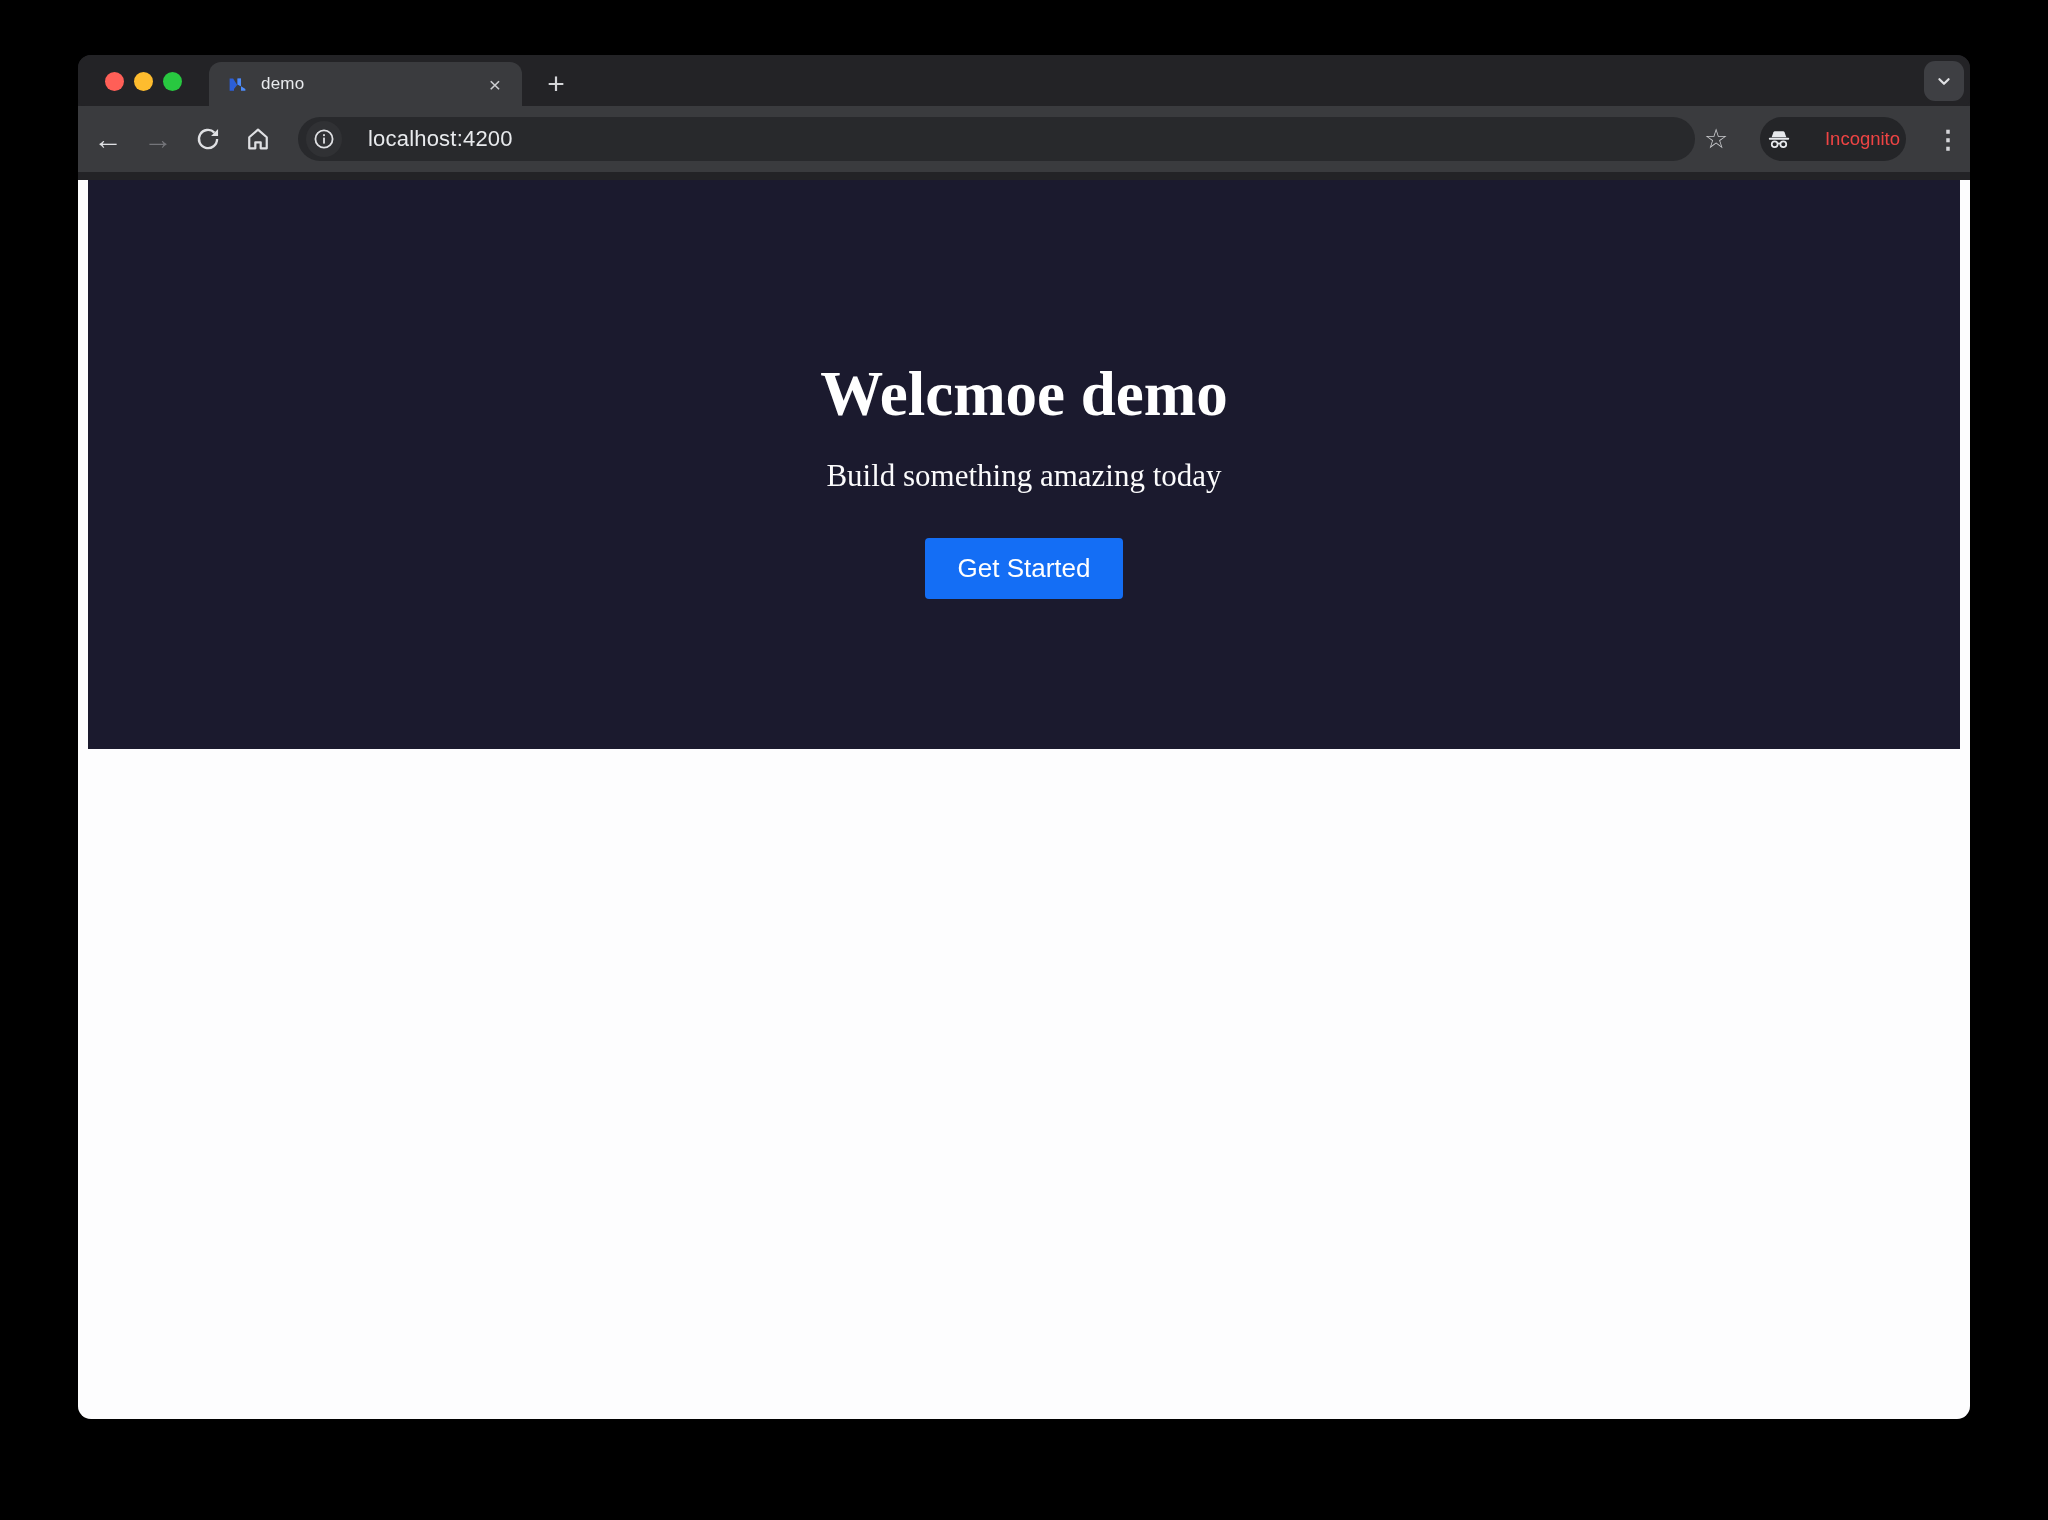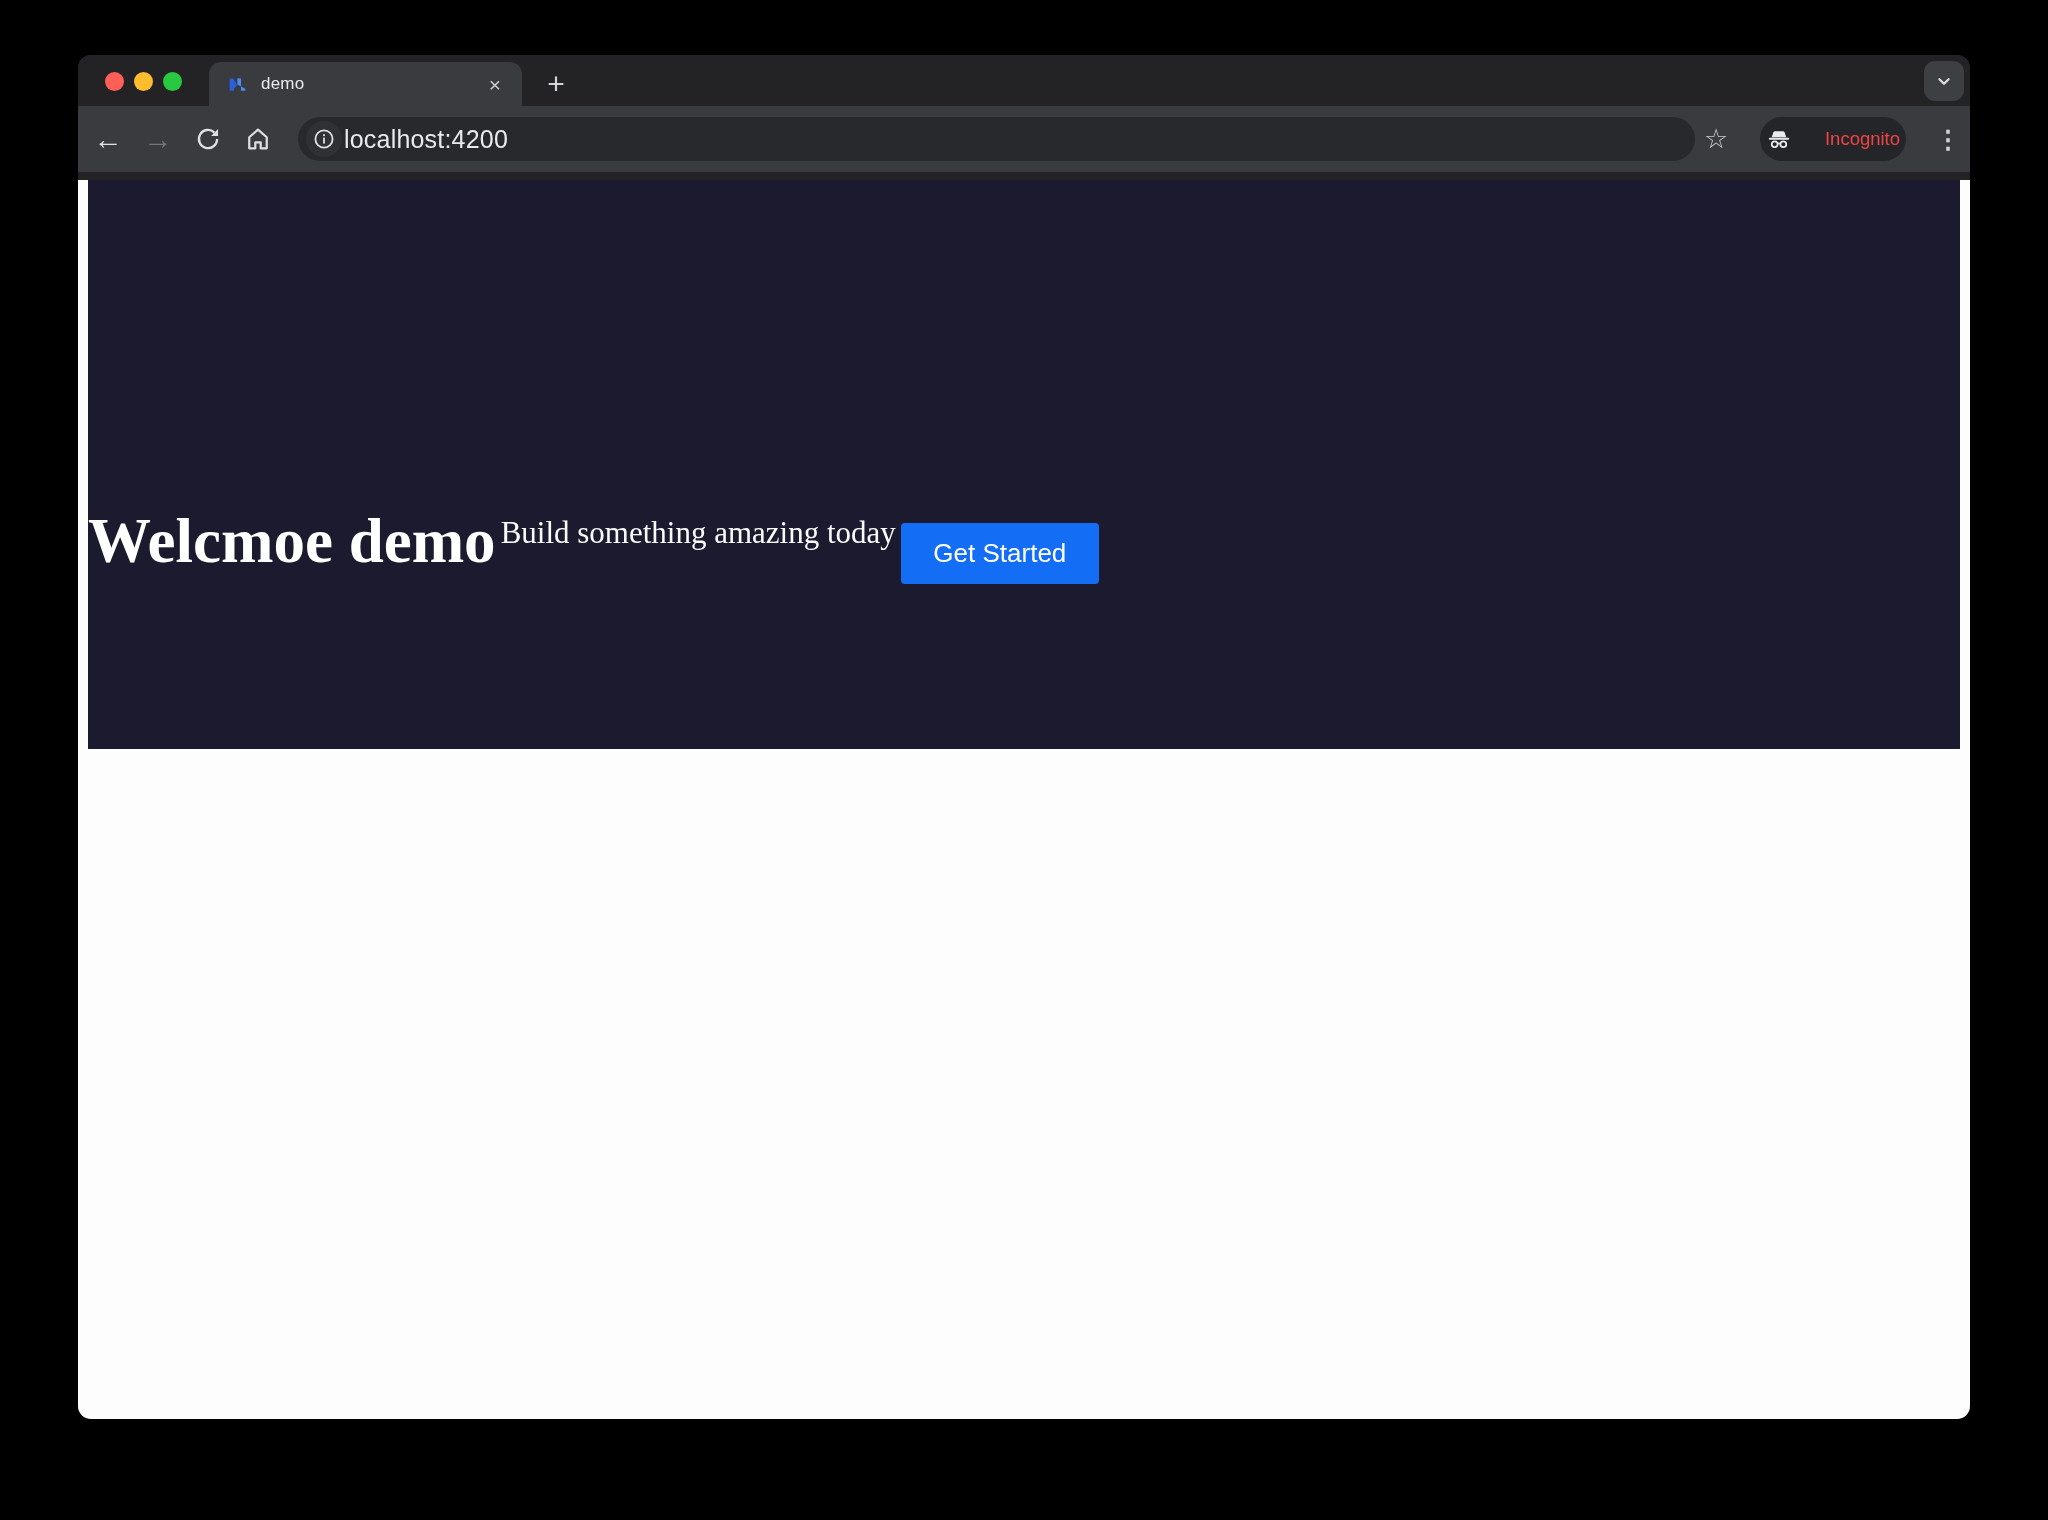--- a/index.html
+++ b/index.html
@@ -46,33 +46,33 @@
   .tbtn{position:absolute;top:13px;width:40px;height:40px;display:flex;align-items:center;justify-content:center;border-radius:50%;}
   .nav-back{left:10px;color:#dfe0e3;font-size:29px;}
   .nav-fwd{left:60px;color:#74757a;font-size:29px;}
   .nav-reload{left:110px;}
   .nav-home{left:160px;}
   .omnibox{
     position:absolute;left:220px;top:11px;width:1397px;height:44px;border-radius:22px;
     background:#28292c;display:flex;align-items:center;box-sizing:border-box;padding-left:8px;
   }
   .info-wrap{width:36px;height:36px;border-radius:50%;background:#303134;display:flex;align-items:center;justify-content:center;}
-  .url-text{margin-left:2px;color:#e8eaed;font-size:25px;letter-spacing:.2px;}
+  .url-text{margin-left:26px;color:#e8eaed;font-size:22px;letter-spacing:.2px;}
   .star-btn{left:1618px;color:#c9cacd;font-size:27px;}
   .incog{
     position:absolute;left:1682px;top:11px;width:146px;height:44px;border-radius:22px;
     background:#242528;display:flex;align-items:center;justify-content:center;gap:9px;
   }
   .incog-label{color:#ef4444;font-size:18.5px;margin-left:24px;}
   .menu-btn{left:1850px;color:#d4d5d8;font-size:25px;font-weight:700;letter-spacing:0;}
   
   .content{position:relative;height:1247px;background:#fdfdfe;}
   .hero{
     margin:8px 10px 0;height:569px;background:#1b1a2e;
-    display:flex;align-items:center;box-sizing:border-box;padding-top:178px;
+    display:flex;flex-direction:column;align-items:center;box-sizing:border-box;padding-top:178px;
   }
   .hero-title{
     margin:0 0 26px;font-family:"Liberation Serif", serif;font-weight:700;
     font-size:63px;line-height:72px;color:#fff;
   }
   .hero-sub{
     margin:0 5px 42px;font-family:"Liberation Serif", serif;font-weight:400;
     font-size:31px;line-height:40px;color:#fbfbfc;
   }
   .cta{

